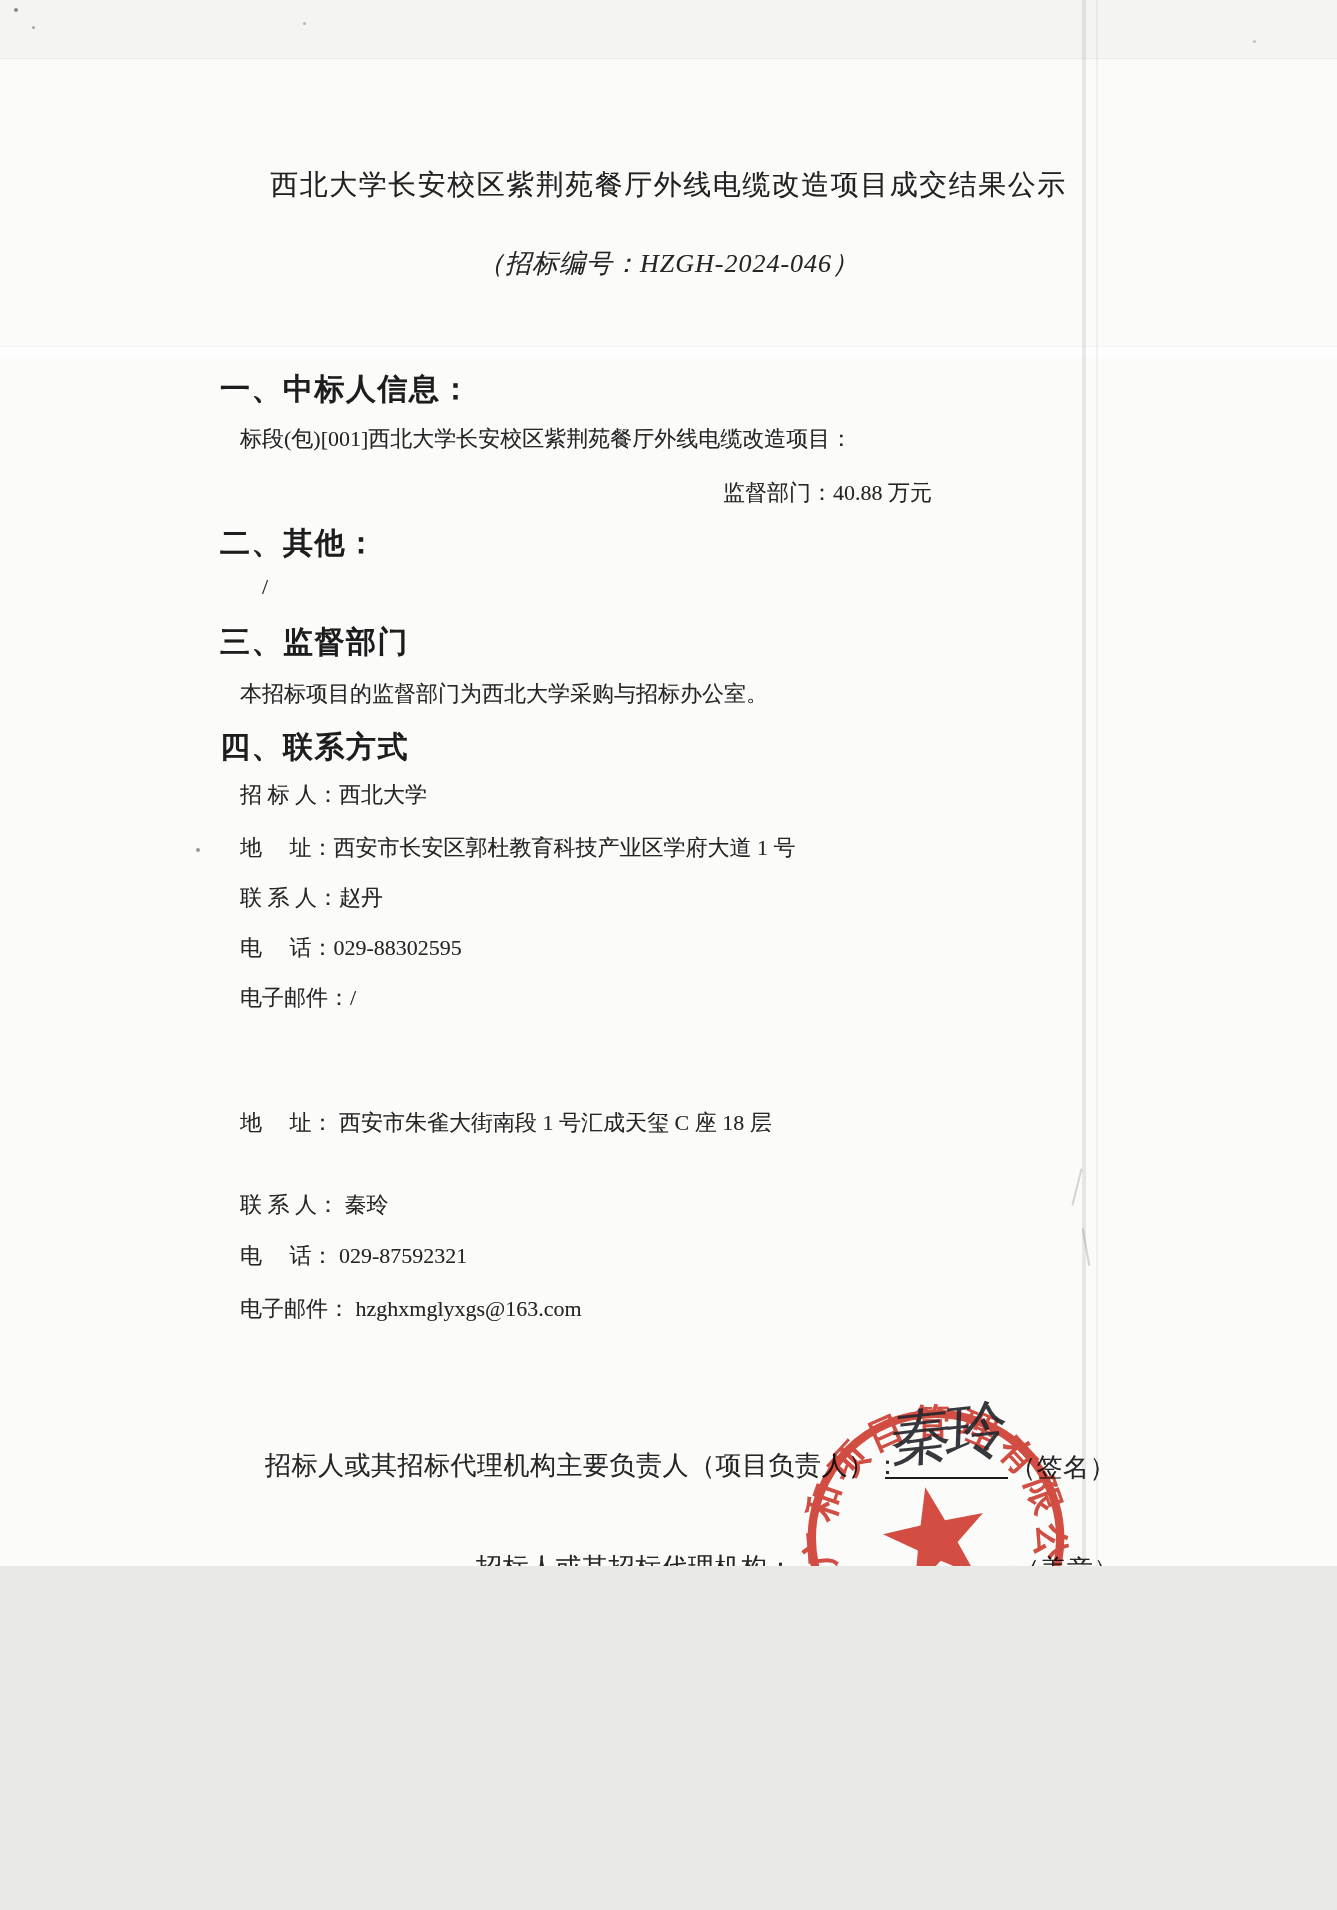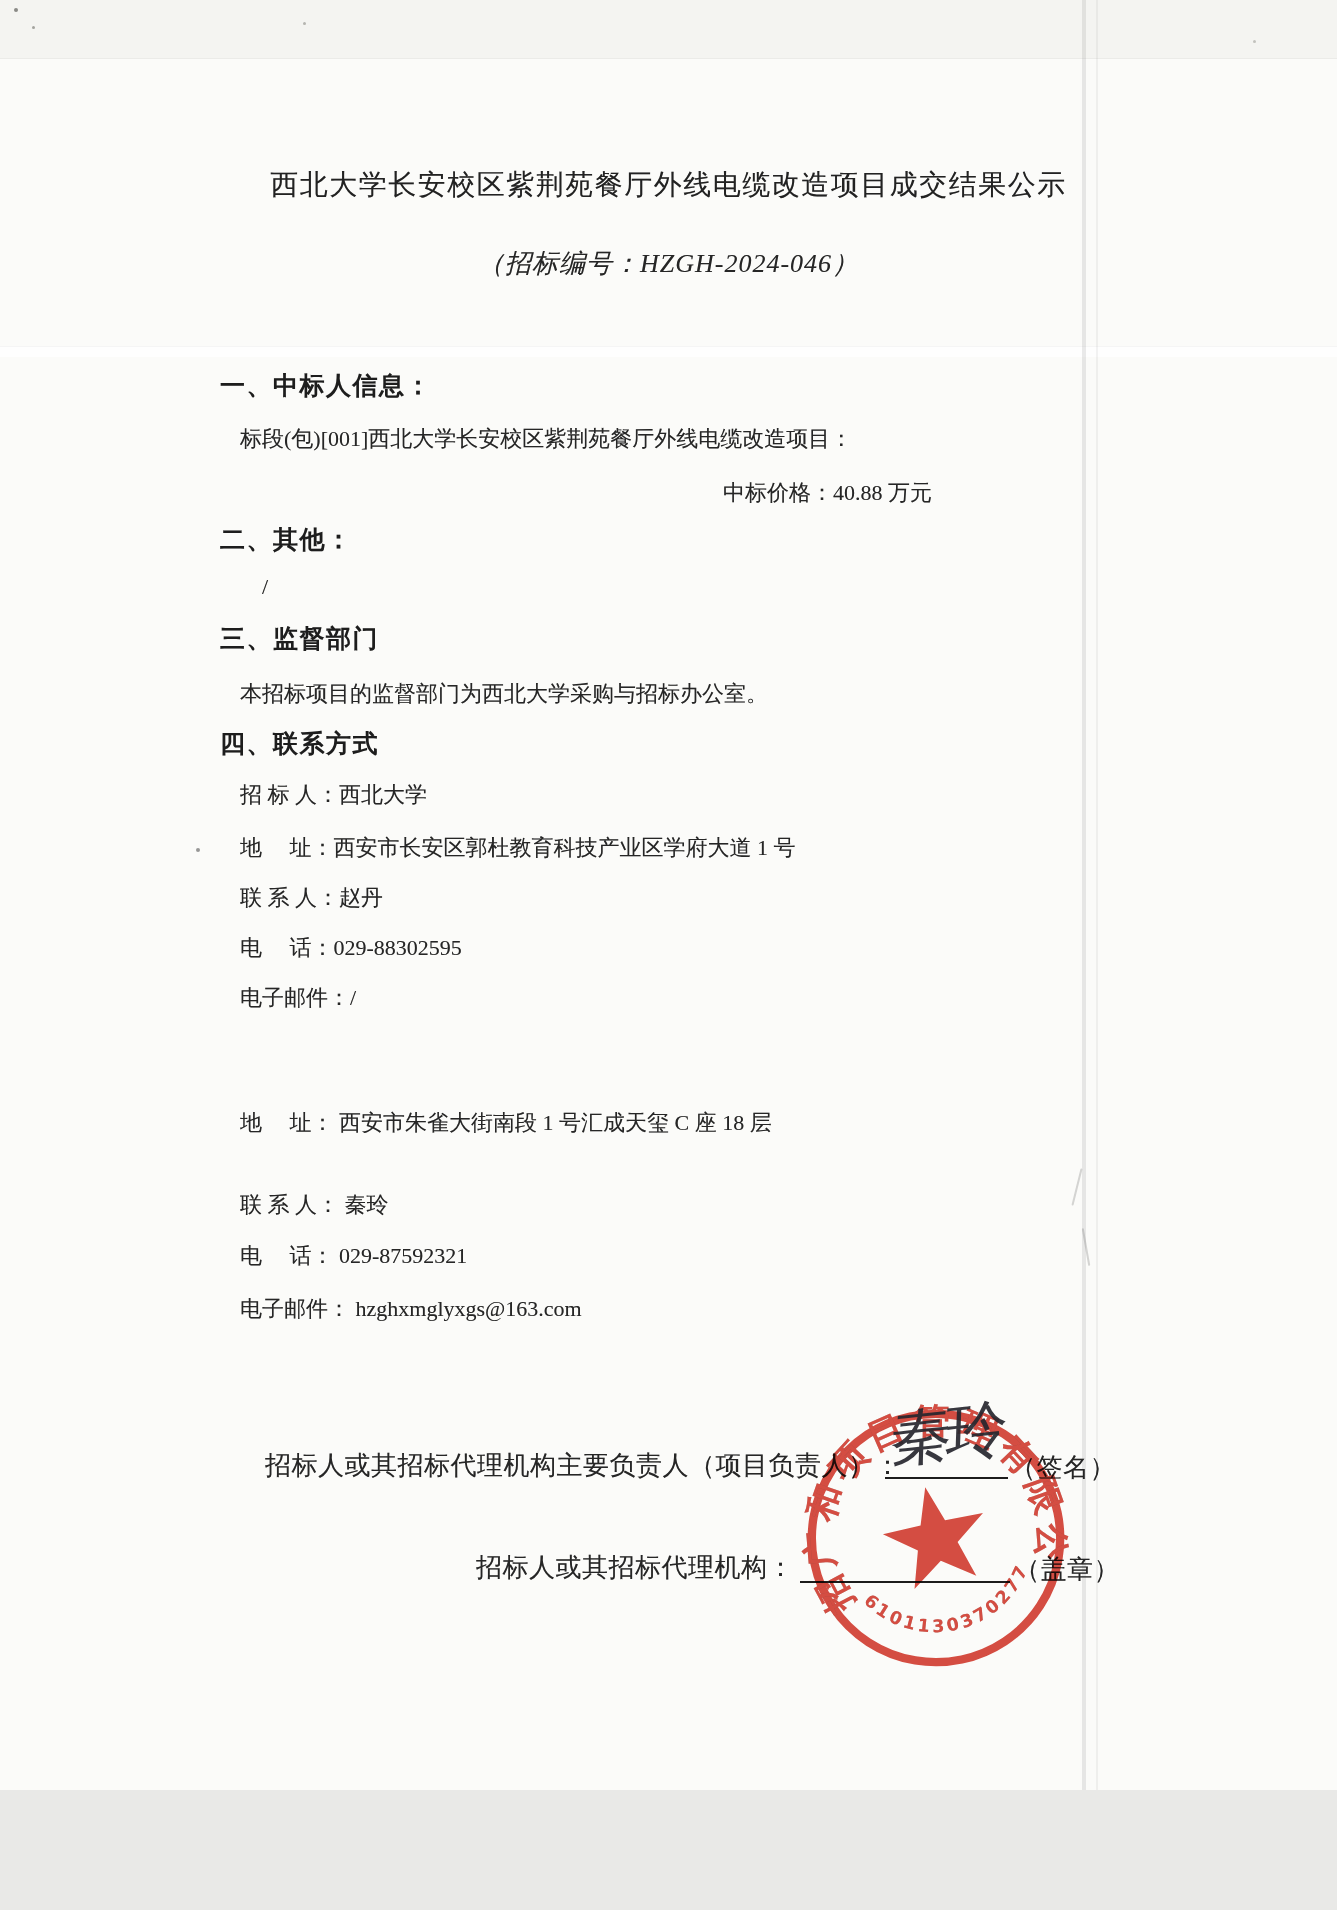--- a/index.html
+++ b/index.html
@@ -1,27 +1,27 @@
 <!DOCTYPE html>
 <html><head>
 <meta charset="utf-8">
 <style>
   html,body { margin:0; padding:0; background:#e9e9e7; }
   .page {
-    position:relative; width:1337px; height:1790px; margin:0 auto;
+    position:relative; width:1337px; height:1566px; margin:0 auto;
     background:#fbfbf9; overflow:hidden;
     font-family:"Liberation Serif","DejaVu Serif",serif;
     color:#262626;
     text-shadow:0 0 0.5px rgba(60,60,60,0.35);
   }
   .abs { position:absolute; }
   .center { left:0; width:100%; text-align:center; }
   .title { font-size:28px; letter-spacing:1.5px; color:#222; }
   .subtitle { font-size:26px; letter-spacing:1px;font-style:italic; }
-  .heading { font-size:25px; font-weight:700; letter-spacing:1.5px; color:#1d1d1d; }
+  .heading { font-size:30px; font-weight:700; letter-spacing:1.5px; color:#1d1d1d; }
   .row, .body-line { font-size:22px; white-space:pre; }
   .sig-row { font-size:26px; letter-spacing:0.5px; white-space:pre; }
   .underline { background:#1c1c1c; height:2px; z-index:2; }
   
   .top-strip { left:0; top:0; width:100%; height:58px; background:#f4f4f1; border-bottom:1px solid #ebebe8; }
   .light-band { left:0; top:346px; width:100%; height:10px; background:rgba(255,255,255,0.75); border-top:1px solid rgba(0,0,0,0.035); }
   .edge-shadow-1 { left:1082px; top:0; width:4px; height:100%; background:rgba(140,140,140,0.18); }
   .edge-shadow-2 { left:1096px; top:0; width:2px; height:100%; background:rgba(140,140,140,0.10); }
   .speck { border-radius:50%; }
   .smudge { width:2px; height:38px; border-radius:2px; background:rgba(110,110,110,0.28); }
@@ -49,21 +49,21 @@
   <div class="abs speck" style="left:1253px;top:40px;width:3px;height:3px;background:#c2c2bd"></div>
   <div class="abs speck" style="left:196px;top:848px;width:4px;height:4px;background:rgba(70,70,70,0.55)"></div>
   <div class="abs smudge" style="left:1076px;top:1168px;transform:rotate(14deg)"></div>
   <div class="abs smudge" style="left:1085px;top:1228px;transform:rotate(-10deg)"></div>
 
   <div class="abs center title" style="top:166px">西北大学长安校区紫荆苑餐厅外线电缆改造项目成交结果公示</div>
   <div class="abs center subtitle" style="top:246px">（招标编号：HZGH-2024-046）</div>
 
   <div class="abs heading" style="left:220px;top:369px">一、中标人信息：</div>
   <div class="abs body-line" style="left:240px;top:424px">标段(包)[001]西北大学长安校区紫荆苑餐厅外线电缆改造项目：</div>
-  <div class="abs row" style="left:723px;top:478px"><span>中标价格：</span><span>40.88 万元</span></div>
+  <div class="abs row" style="left:723px;top:478px"><span>监督部门：</span><span>40.88 万元</span></div>
 
   <div class="abs heading" style="left:220px;top:523px">二、其他：</div>
   <div class="abs body-line" style="left:262px;top:574px">/</div>
 
   <div class="abs heading" style="left:220px;top:622px">三、监督部门</div>
   <div class="abs body-line" style="left:240px;top:679px">本招标项目的监督部门为西北大学采购与招标办公室。</div>
 
   <div class="abs heading" style="left:220px;top:727px">四、联系方式</div>
 
   <div class="abs row" style="left:240px;top:780px"><span>招 标 人：</span><span>西北大学</span></div>

